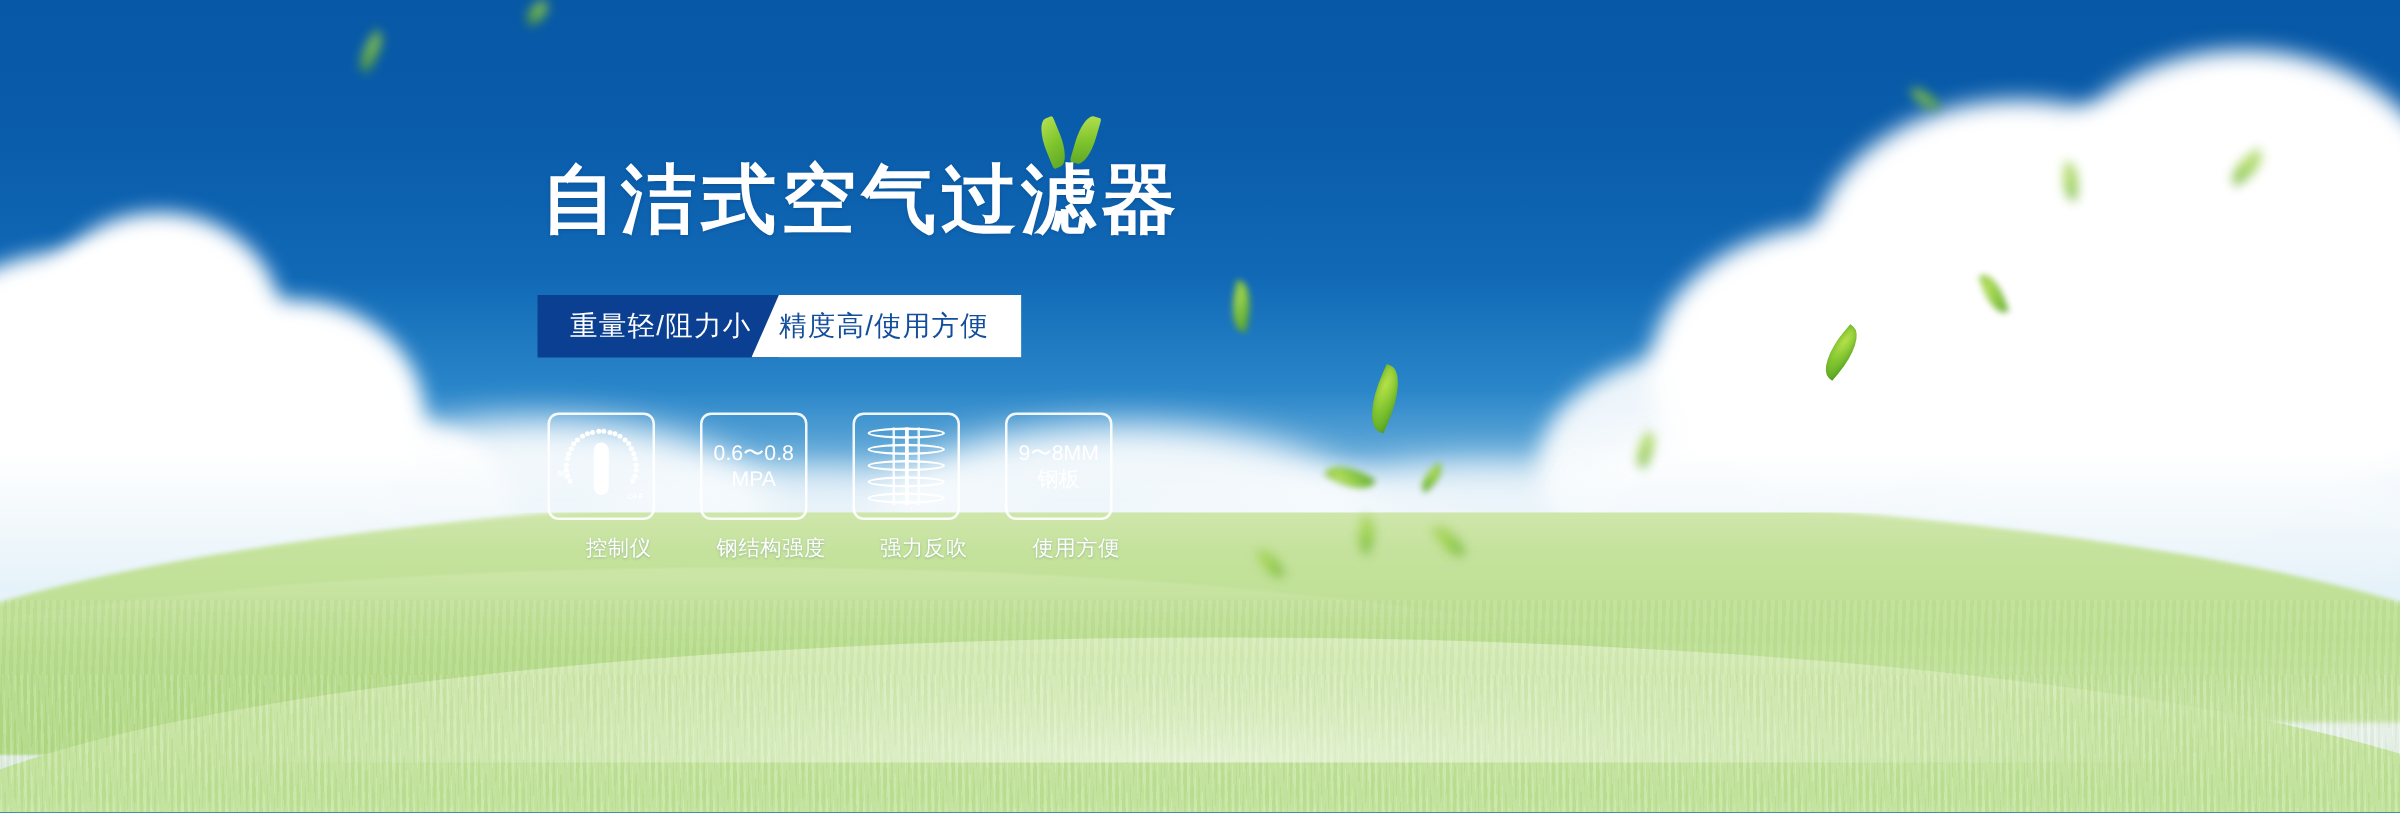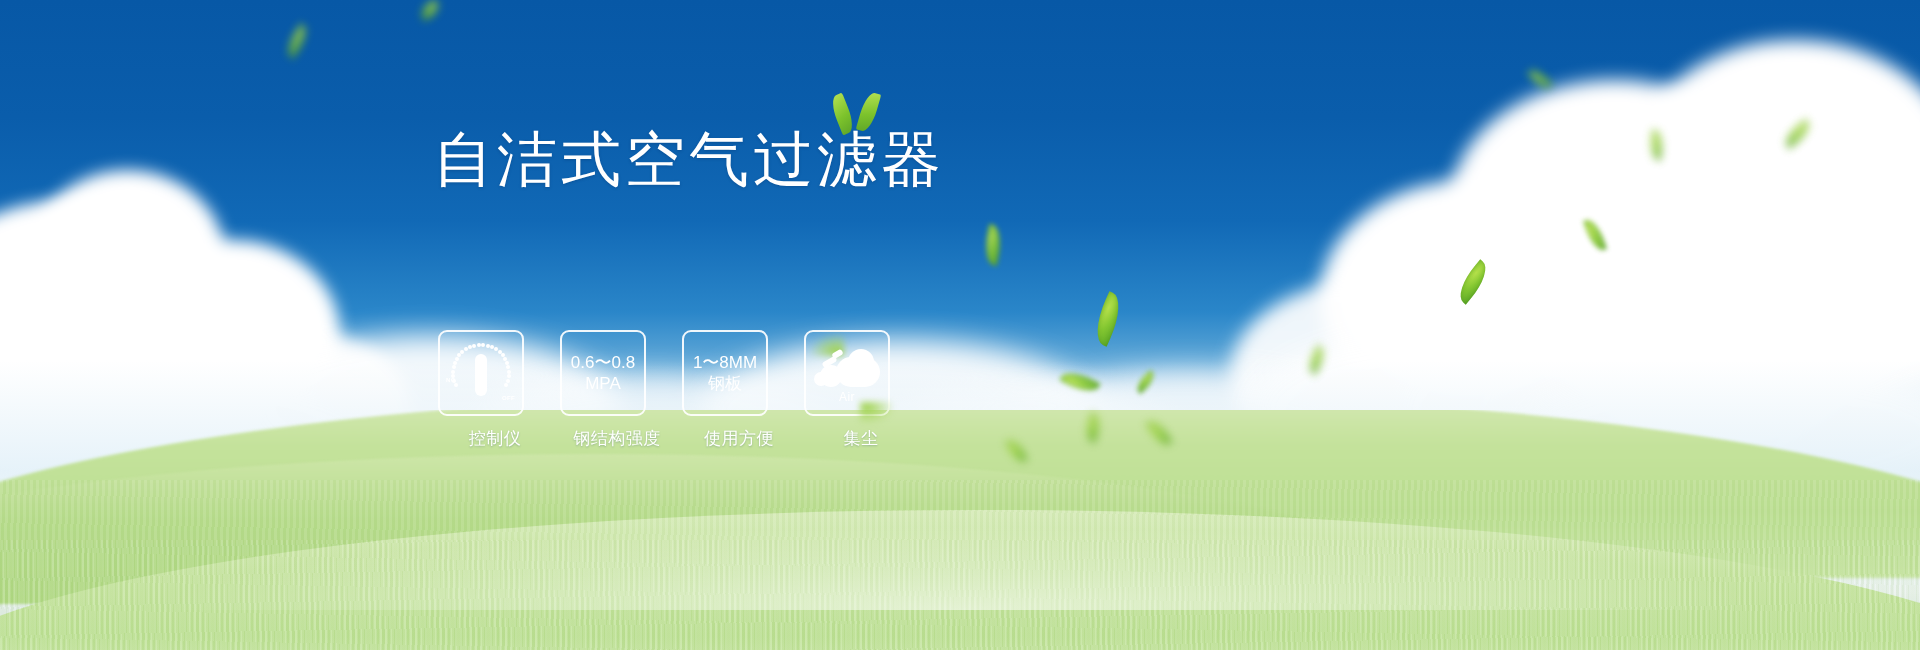--- a/index.html
+++ b/index.html
@@ -79,21 +79,21 @@
     background:radial-gradient(ellipse at 30% 30%, #b4e04a 0%, #84c731 45%, #5aa726 100%);
     border-radius:0 82% 0 82%;
     box-shadow:inset 0 0 4px rgba(60,120,20,.35);
   }
   .leaf.blurry i { filter:blur(2.6px); opacity:.9; }
   .leaf.blurry2 i { filter:blur(4.2px); opacity:.75; }
 
   
   #title-block { position:absolute; left:433px; top:128px; }
   #main-title {
-    font-size:60px; color:#ffffff; letter-spacing:4px; font-weight:400;
+    font-size:60px; color:#ffffff; letter-spacing:4px; font-weight:700;
     line-height:1.05; white-space:nowrap;
     text-shadow:0 1px 3px rgba(0,40,90,.28);
   }
   .sprout { position:absolute; left:398px; top:-38px; width:54px; height:46px; }
   .sprout span {
     position:absolute; width:15px; height:40px; display:block;
     background:linear-gradient(160deg,#b7e254 0%,#7dc32c 55%,#5da428 100%);
     border-radius:60% 8% 60% 8%;
   }
   .sprout span.l { left:4px; top:4px; transform:rotate(-22deg); }
@@ -267,20 +267,24 @@
     </div>
 
   <div id="title-block">
     <div class="sprout">
       <span class="l"></span>
         <span class="r"></span>
     </div>
     <div id="main-title">自洁式空气过滤器</div>
   </div>
 
+  <div id="tabs">
+    <div class="tab tab-primary">重量轻/阻力小</div>
+    <div class="tab tab-secondary">精度高/使用方便</div>
+  </div>
 
   <div id="features">
 
     <div class="feature">
       <div class="fbox">
         <div class="gauge">
           <div class="needle"></div>
           <div class="lab on">NO</div>
           <div class="lab off">OFF</div>
         <div class="dot" style="left: 8.62338px; top: 45.8333px;"></div>
@@ -317,42 +321,41 @@
     <div class="feature">
       <div class="fbox">
         <div class="ftext">
           <div>0.6〜0.8</div>
           <div>MPA</div>
         </div>
       </div>
       <div class="flabel">钢结构强度</div>
     </div>
 
+    <div class="feature">
+      <div class="fbox">
+        <div class="coil">
+          <div class="stem"></div>
+          <div class="stem2" style="left:20px;"></div>
+          <div class="stem2" style="left:40px;"></div>
+          <div class="ring" style="top:2px;"></div>
+          <div class="ring" style="top:15px;"></div>
+          <div class="ring" style="top:28px;"></div>
+          <div class="ring" style="top:41px;"></div>
+          <div class="ring" style="top:54px;"></div>
+        </div>
+      </div>
+      <div class="flabel">强力反吹</div>
+    </div>
 
     <div class="feature">
       <div class="fbox">
         <div class="ftext">
-          <div>1〜8MM</div>
+          <div>9〜8MM</div>
           <div>钢板</div>
         </div>
       </div>
       <div class="flabel">使用方便</div>
     </div>
 
-    <div class="feature">
-      <div class="fbox">
-        <div class="leafglow" style="left:4px; top:2px;"></div>
-        <div class="leafglow" style="right:-6px; bottom:-10px; transform:rotate(180deg);"></div>
-        <div class="airicon">
-          <div class="puff" style="left:22px; top:12px; width:44px; height:30px; border-radius:18px;"></div>
-          <div class="puff" style="left:34px; top:4px;  width:26px; height:26px;"></div>
-          <div class="puff" style="left:6px;  top:20px; width:22px; height:22px;"></div>
-          <div class="puff" style="left:0px;  top:27px; width:14px; height:14px;"></div>
-          <div class="swoosh" style="left:8px;  top:14px; transform:rotate(-30deg);"></div>
-          <div class="swoosh" style="left:18px; top:6px;  transform:rotate(-30deg); width:11px;"></div>
-          <div class="airtext">Air</div>
-        </div>
-      </div>
-      <div class="flabel">集尘</div>
-    </div>
 
   </div>
 </div>
 
 </body></html>

